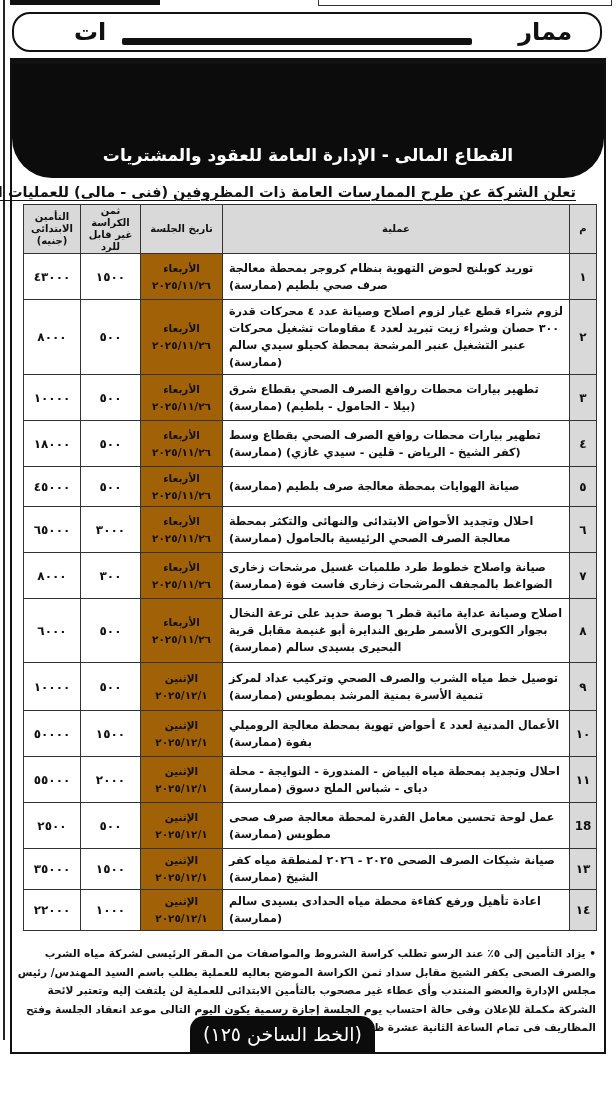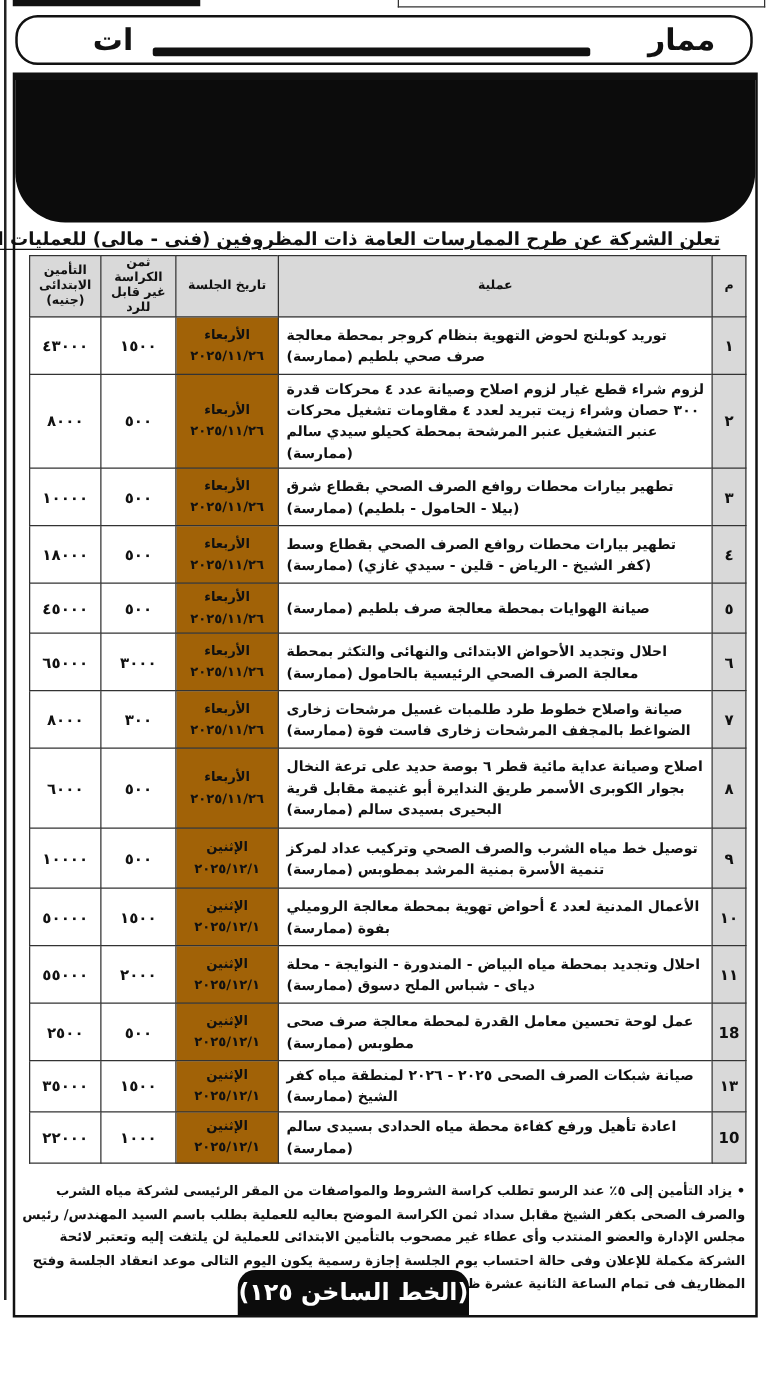--- a/index.html
+++ b/index.html
@@ -32,39 +32,40 @@
   table.tenders td, table.tenders th { border:1.5px solid #333; text-align:center; vertical-align:middle; padding:0 4px; }
   table.tenders th { background:#d9d9d9; font-size:10px; font-weight:bold; height:38px; line-height:12px; }
   table.tenders td.num { background:#d9d9d9; font-size:12px; font-weight:bold; }
   table.tenders td.op { font-size:11.2px; font-weight:bold; line-height:17px; text-align:left; padding:3px 6px; }
   table.tenders td.date { background:#a16207; font-size:10.5px; font-weight:bold; line-height:17px; }
   table.tenders td.price, table.tenders td.ins { font-size:12px; font-weight:bold; }
   .col-num { width:27px; } .col-op { width:347px; } .col-date { width:82px; } .col-price { width:60px; } .col-ins { width:57px; }
 
   .notes { position:absolute; right:8px; left:4px; top:880px; font-size:10.6px; font-weight:bold; line-height:18.5px; text-align:right; }
   .hotline { position:absolute; left:190px; top:1016px; width:185px; height:36px; background:#0c0c0c; color:#fff;
-             border-radius:14px 14px 0 0; text-align:center; font-size:19px; font-weight:bold; line-height:36px; }
+             border-radius:14px 14px 0 0; text-align:center; font-size:19px; font-weight:normal; line-height:36px; }
 </style>
 </head>
 <body>
 
 <div class="topstrip">
   <div class="blk"></div>
   <div class="box"></div>
 </div>
 <div class="leftrule"></div>
 
 <div class="section-banner">
   <span class="word w-right">ممار</span>
   <span class="bar"></span>
   <span class="word w-left">ات</span>
 </div>
 
 <div class="frame">
   <div class="header-black">
+    <div class="dept">القطاع المالى - الإدارة العامة للعقود والمشتريات</div>
   </div>
 
   <div class="announce">تعلن الشركة عن طرح الممارسات العامة ذات المظروفين (فنى - مالى) للعمليات الآتية بين الشركات المتخصصة</div>
 
   <table class="tenders">
     <colgroup>
       <col class="col-num">
         <col class="col-op">
         <col class="col-date">
         <col class="col-price">
@@ -204,21 +205,21 @@
           <td class="num">١٣</td>
           <td class="op">صيانة شبكات الصرف الصحى ٢٠٢٥ - ٢٠٢٦ لمنطقة مياه كفر الشيخ (ممارسة)</td>
           <td class="date">
             <div>الإثنين</div>
             <div>٢٠٢٥/١٢/١</div>
           </td>
           <td class="price">١٥٠٠</td>
           <td class="ins">٣٥٠٠٠</td>
         </tr>
         <tr style="height: 40px;">
-          <td class="num">10</td>
+          <td class="num">١٤</td>
           <td class="op">اعادة تأهيل ورفع كفاءة محطة مياه الحدادى بسيدى سالم (ممارسة)</td>
           <td class="date">
             <div>الإثنين</div>
             <div>٢٠٢٥/١٢/١</div>
           </td>
           <td class="price">١٠٠٠</td>
           <td class="ins">٢٢٠٠٠</td>
         </tr>
       </tbody>
   </table>

